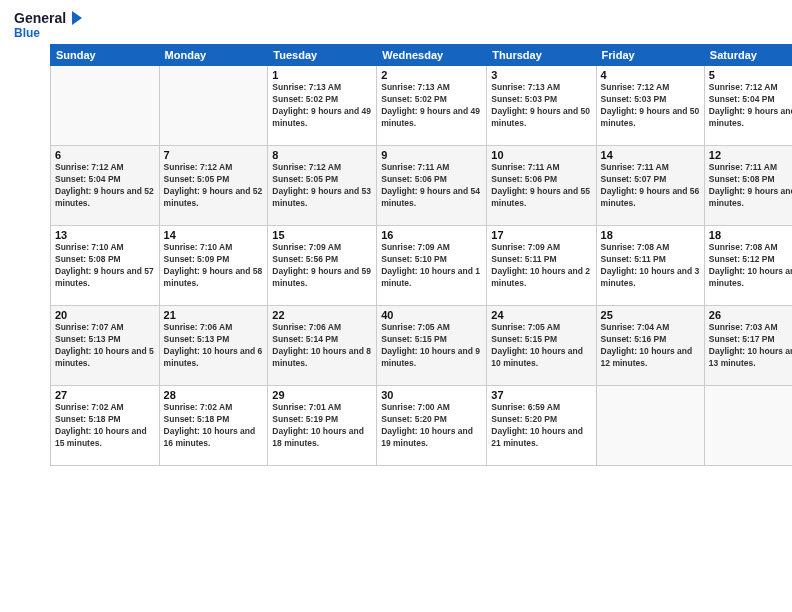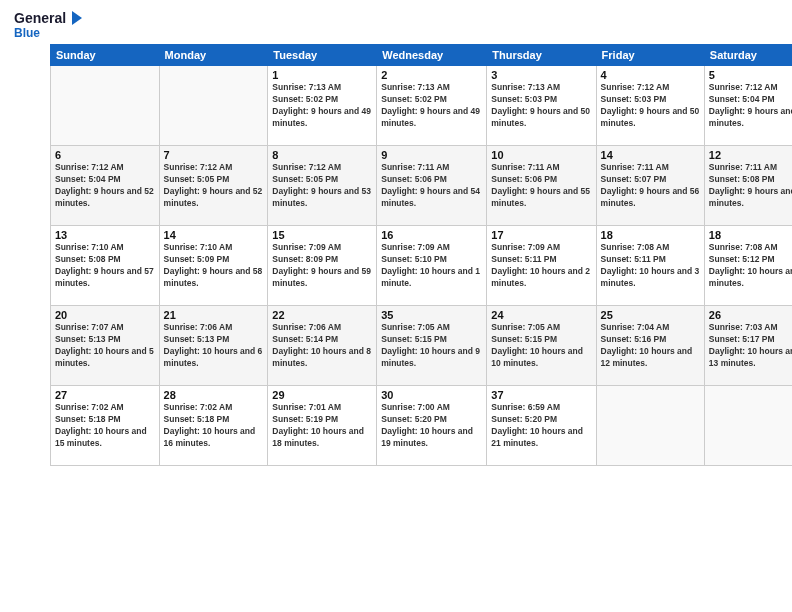--- a/index.html
+++ b/index.html
@@ -218,21 +218,21 @@
           <td>
             <span class="day-num">14</span>
             <div class="day-info">Sunrise: 7:10 AM
 Sunset: 5:09 PM
 Daylight: 9 hours
 and 58 minutes.</div>
           </td>
           <td>
             <span class="day-num">15</span>
             <div class="day-info">Sunrise: 7:09 AM
-Sunset: 8:09 PM
+Sunset: 5:56 PM
 Daylight: 9 hours
 and 59 minutes.</div>
           </td>
           <td>
             <span class="day-num">16</span>
             <div class="day-info">Sunrise: 7:09 AM
 Sunset: 5:10 PM
 Daylight: 10 hours
 and 1 minute.</div>
           </td>
@@ -274,21 +274,21 @@
 and 6 minutes.</div>
           </td>
           <td>
             <span class="day-num">22</span>
             <div class="day-info">Sunrise: 7:06 AM
 Sunset: 5:14 PM
 Daylight: 10 hours
 and 8 minutes.</div>
           </td>
           <td>
-            <span class="day-num">35</span>
+            <span class="day-num">40</span>
             <div class="day-info">Sunrise: 7:05 AM
 Sunset: 5:15 PM
 Daylight: 10 hours
 and 9 minutes.</div>
           </td>
           <td>
             <span class="day-num">24</span>
             <div class="day-info">Sunrise: 7:05 AM
 Sunset: 5:15 PM
 Daylight: 10 hours

